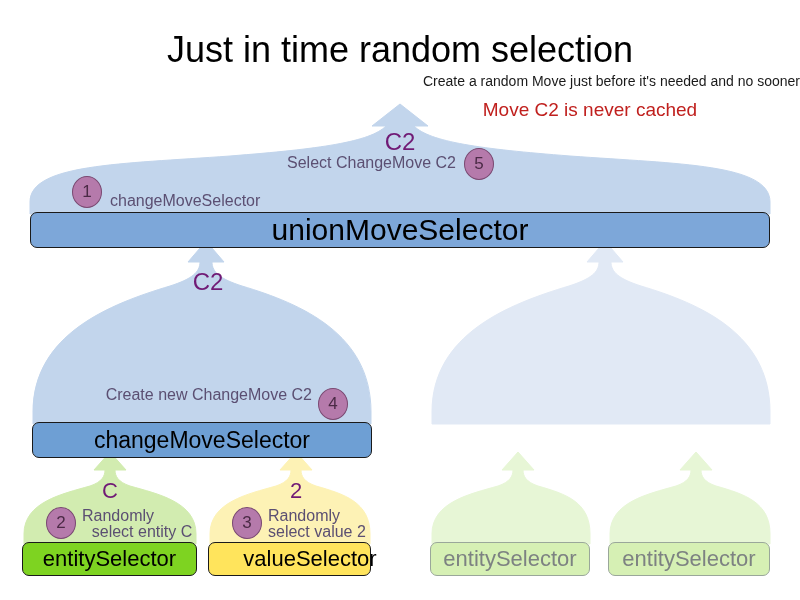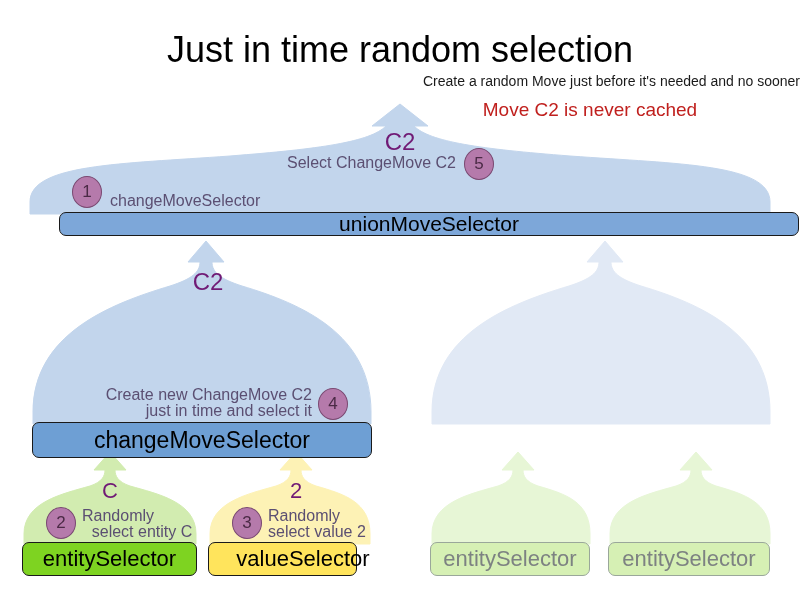--- a/index.html
+++ b/index.html
@@ -78,24 +78,23 @@
     border: 1.6px solid #1a1a1a;
     border-radius: 7px;
     display: flex;
     align-items: center;
     justify-content: center;
     font-size: 22px;
     color: #000000;
   }
   .bar.union {
     left: 30px; top: 208px;
-    width: 740px; height: 24px;
+    width: 740px; height: 36px;
     background: #7da7d9;
-    font-size: 21px;
-    margin-left: 29px;
+    font-size: 30px;
   }
   .bar.change {
     left: 32px; top: 418px;
     width: 340px; height: 36px;
     background: #6e9fd4;
     font-size: 23px;
   }
   .bar.swap {
     left: 430px; top: 418px;
     width: 340px; height: 36px;
@@ -105,21 +104,21 @@
     font-size: 23px;
   }
   .bar.entity {
     left: 22px; top: 538px;
     width: 175px; height: 34px;
     background: #7ed321;
     font-size: 22px;
   }
   .bar.value {
     left: 208px; top: 538px;
-    width: 149px; height: 34px;
+    width: 163px; height: 34px;
     background: #ffe45c;
     font-size: 22px;
     padding-left: 41px;
   }
   .bar.entity-faded-a {
     left: 430px; top: 538px;
     width: 160px; height: 34px;
     background: #d6f0b4;
     border-color: #9aa79a;
     color: #7d8282;
@@ -250,21 +249,20 @@
   <div class="txt fan-label small" style="left:80px; top:468px; width:60px;">C</div>
   <div class="txt fan-label small" style="left:266px; top:468px; width:60px;">2</div>
 
   <div class="badge" style="left:72px; top:172px;">1</div>
   <div class="txt ann" style="left:110px; top:188px; width:210px;">changeMoveSelector</div>
 
   <div class="txt ann r" style="left:256px; top:150px; width:200px;">Select ChangeMove C2</div>
   <div class="badge" style="left:464px; top:144px;">5</div>
 
   <div class="txt ann r" style="left:100px; top:382px; width:212px;">Create new ChangeMove C2</div>
-  <div class="txt ann r" style="left:100px; top:398px; width:212px;">just in time and select it</div>
   <div class="badge" style="left:318px; top:384px;">4</div>
 
   <div class="badge" style="left:46px; top:503px;">2</div>
   <div class="txt ann" style="left:82px; top:503px; width:120px;">Randomly</div>
   <div class="txt ann" style="left:82px; top:519px; width:120px;text-align:center;">select entity C</div>
 
   <div class="badge" style="left:232px; top:503px;">3</div>
   <div class="txt ann" style="left:268px; top:503px; width:120px;">Randomly</div>
   <div class="txt ann" style="left:268px; top:519px; width:120px;">select value 2</div>
 

